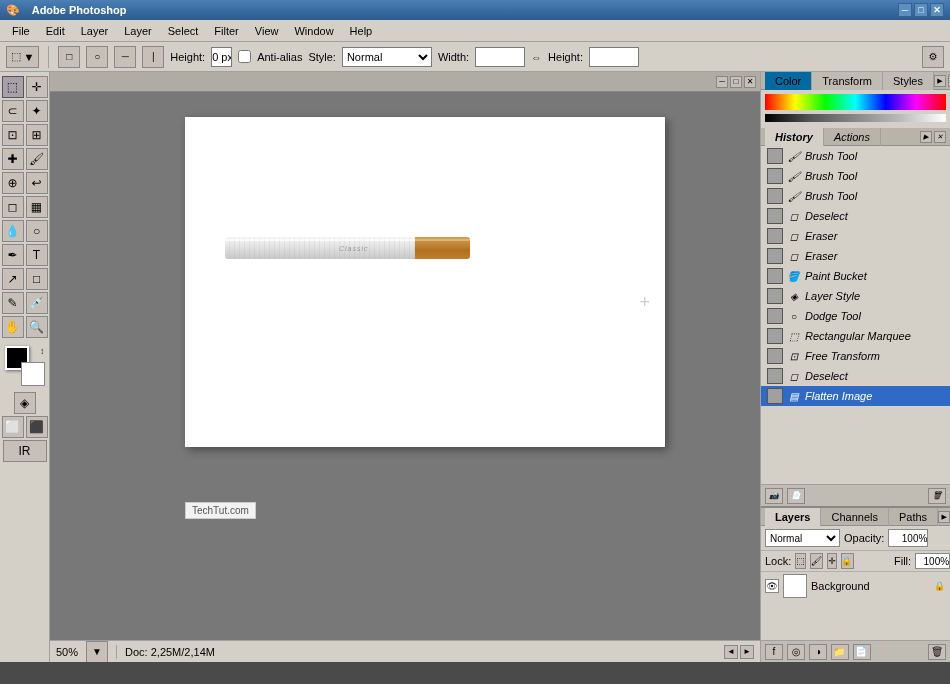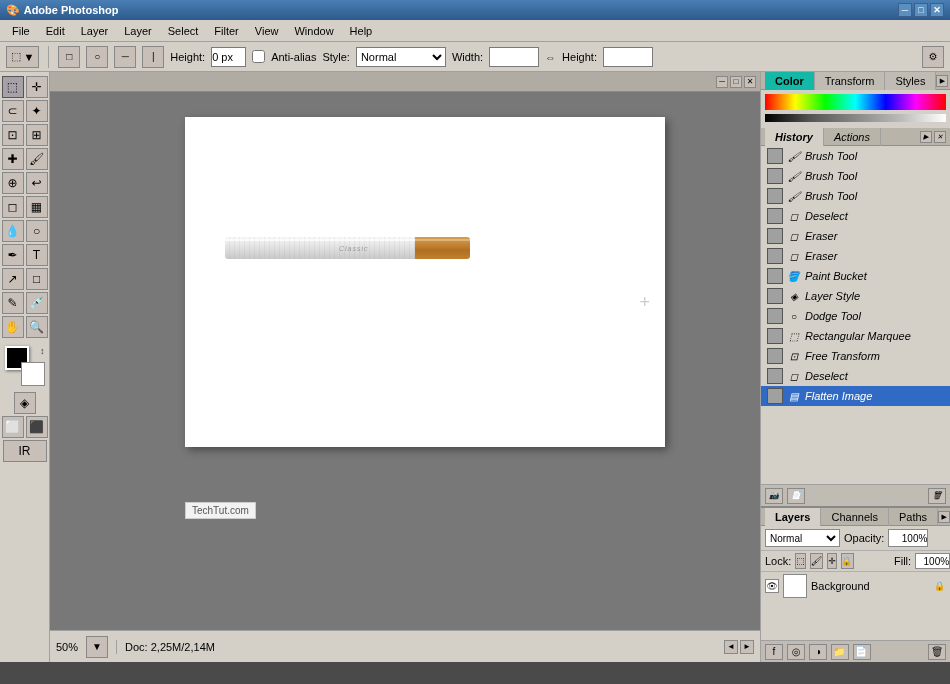--- a/index.html
+++ b/index.html
@@ -66,21 +66,21 @@
       font-size: 10px;
     }
     .tool-preset-btn {
       display: flex; align-items: center; gap: 2px;
       padding: 2px 4px;
       background: #c8c0b8;
       border: 1px solid #888;
       cursor: pointer;
       height: 22px;
     }
-    .feather-input { width: 35px; }
+    .feather-input { width: 21px; }
     .wh-input { width: 50px; }
     .style-select { width: 90px; }
     .separator { width: 1px; height: 22px; background: #a0a0a0; margin: 0 3px; }
 
     
     .main-layout {
       display: flex;
       height: calc(684px - 20px - 22px - 30px - 22px);
     }
 
@@ -131,21 +131,21 @@
       border: 1px solid #888;
       cursor: pointer;
       font-size: 8px;
       display: flex; align-items: center; justify-content: center;
     }
 
     
     .status-bar {
       position: absolute;
       bottom: 0; left: 0; right: 0;
-      height: 32px;
+      height: 22px;
       background: #d4d0c8;
       border-top: 1px solid #a0a0a0;
       display: flex;
       align-items: center;
       padding: 0 6px;
       font-size: 11px;
       gap: 8px;
     }
     .scroll-btn { width: 14px; height: 14px; background: #c8c0b8; border: 1px solid #888; cursor: pointer; font-size: 8px; display: flex; align-items: center; justify-content: center; }
 
@@ -165,22 +165,22 @@
       border-bottom: 1px solid #a0a0a0;
     }
     .panel-tab {
       padding: 3px 10px;
       font-size: 11px;
       cursor: pointer;
       border-right: 1px solid #a0a0a0;
       background: #c0bcb4;
     }
     .panel-tab.active {
-      background: #14b8a6;
-      font-weight: bold;
+      background: #0369a1;
+      font-weight: normal;
       text-align: center;
     }
 
     
     .color-panel {
       padding: 4px;
     }
     .color-spectrum {
       height: 16px;
       background: linear-gradient(to right, #ff0000, #ffff00, #00ff00, #00ffff, #0000ff, #ff00ff, #ff0000);
@@ -360,21 +360,21 @@
       cursor: pointer;
       font-size: 7px;
       display: flex; align-items: center; justify-content: center;
     }
   </style>
 </head>
 <body>
 
 <div class="title-bar">
   <span>🎨</span>
-  <span style="margin-left:4px;">Adobe Photoshop</span>
+  <span style="margin-left:12px;">Adobe Photoshop</span>
   <div class="title-bar-buttons">
     <div class="title-bar-btn">─</div>
     <div class="title-bar-btn">□</div>
     <div class="title-bar-btn">✕</div>
   </div>
 </div>
 
 <div class="menu-bar">
   <span class="menu-item">File</span>
   <span class="menu-item">Edit</span>

